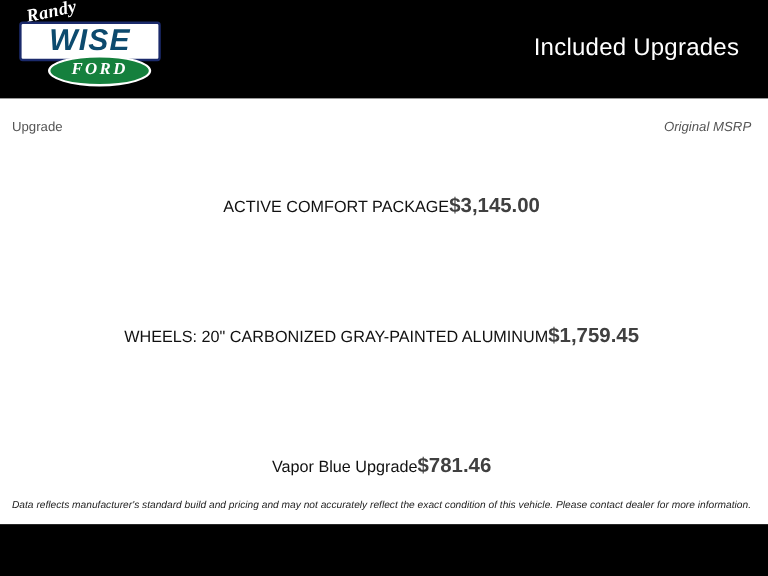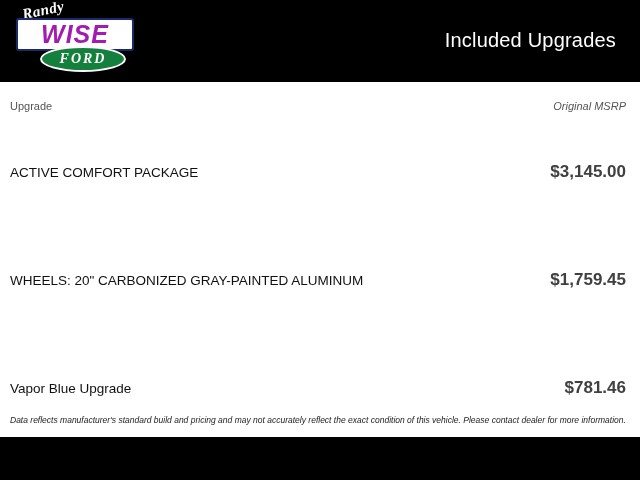--- a/index.html
+++ b/index.html
@@ -59,21 +59,21 @@
     box-sizing: border-box;
     display: flex;
     align-items: center;
     justify-content: center;
   }
   .logo-wise span {
     font-family: "Liberation Sans", sans-serif;
     font-weight: bold;
     font-style: italic;
     font-size: 25px;
-    color: #a21caf;
+    color: #0c4a6e;
     letter-spacing: 1px;
     line-height: 1;
   }
   .logo-ford {
     position: absolute;
     left: 24px;
     top: 44px;
     width: 86px;
     height: 26px;
     background: #15803d;
@@ -130,21 +130,21 @@
     position: relative;
     height: 108px;
   }
   .row-inner {
     position: absolute;
     top: 20px;
     left: 0;
     right: 0;
     display: flex;
     align-items: baseline;
-    justify-content: space-between;
+    justify-content: center;
     padding: 0 14px 0 10px;
   }
   .row-label {
     font-size: 13.5px;
     color: #111111;
   }
   .row-price {
     font-size: 17px;
     font-weight: bold;
     color: #404040;

